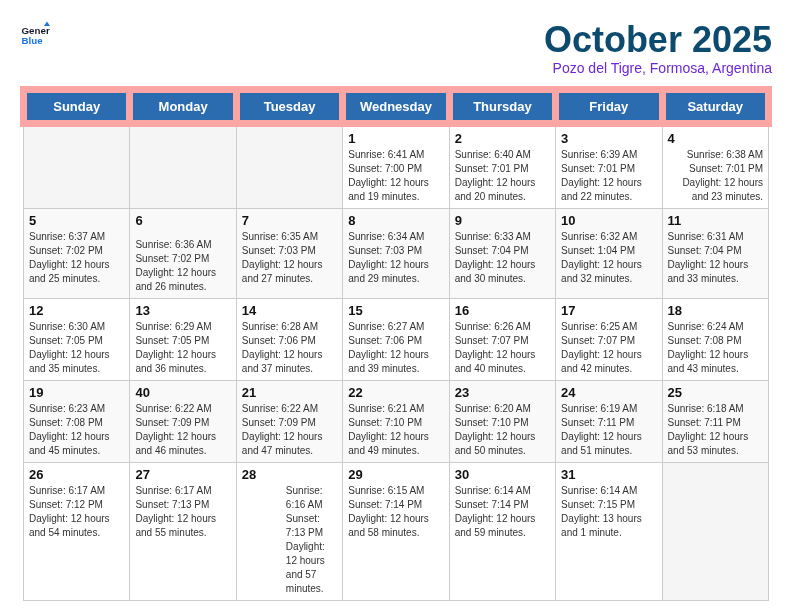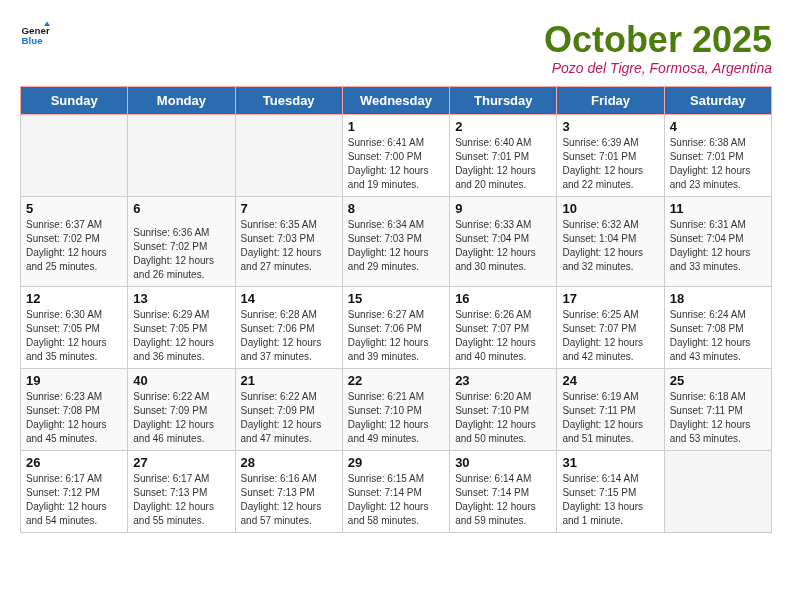--- a/index.html
+++ b/index.html
@@ -24,41 +24,40 @@
     .logo-icon {
       width: 30px;
       height: 30px;
     }
     .title-block {
       text-align: right;
     }
     .month-title {
       font-size: 36px;
       font-weight: bold;
-      color: #4d7c0f;
+      color: #0c4a6e;
       line-height: 1.1;
     }
     .subtitle {
       font-size: 14px;
-      color: #be185d;
-      font-style: italic;
+      color: #6d28d9;
     }
     .calendar {
       width: 100%;
       border-collapse: collapse;
       border: 1px solid #ccc;
     }
     .calendar th {
       background: #2b6cb0;
       color: #fff;
       text-align: center;
       padding: 6px 4px;
       font-size: 13px;
       font-weight: bold;
-      border: 1px solid #fca5a5;
+      border: 7px solid #fca5a5;
     }
     .calendar td {
       vertical-align: top;
       padding: 4px 5px;
       border: 1px solid #ccc;
       font-size: 10.5px;
       color: #222;
       width: calc(100% / 7);
       min-height: 80px;
       background: #fff;
@@ -128,21 +127,21 @@
 Daylight: 12 hours and 20 minutes.</div>
         </td>
         <td>
           <div class="day-number">3</div>
           <div class="day-info" style="white-space: pre-line;">Sunrise: 6:39 AM
 Sunset: 7:01 PM
 Daylight: 12 hours and 22 minutes.</div>
         </td>
         <td>
           <div class="day-number">4</div>
-          <div class="day-info" style="white-space: pre-line;">Sunrise: 6:38 AM
+          <div class="day-info" style="white-space: pre-line; text-align: right;">Sunrise: 6:38 AM
 Sunset: 7:01 PM
 Daylight: 12 hours and 23 minutes.</div>
         </td>
       </tr>
       <tr>
         <td>
           <div class="day-number">5</div>
           <div class="day-info" style="white-space: pre-line;">Sunrise: 6:37 AM
 Sunset: 7:02 PM
 Daylight: 12 hours and 25 minutes.</div>
@@ -280,21 +279,21 @@
 Daylight: 12 hours and 54 minutes.</div>
         </td>
         <td>
           <div class="day-number">27</div>
           <div class="day-info" style="white-space: pre-line;">Sunrise: 6:17 AM
 Sunset: 7:13 PM
 Daylight: 12 hours and 55 minutes.</div>
         </td>
         <td>
           <div class="day-number">28</div>
-          <div class="day-info" style="white-space: pre-line;">Sunrise: 6:16 AM
+          <div class="day-info" style="white-space: pre-line; margin-left: 44px;">Sunrise: 6:16 AM
 Sunset: 7:13 PM
 Daylight: 12 hours and 57 minutes.</div>
         </td>
         <td>
           <div class="day-number">29</div>
           <div class="day-info" style="white-space: pre-line;">Sunrise: 6:15 AM
 Sunset: 7:14 PM
 Daylight: 12 hours and 58 minutes.</div>
         </td>
         <td>

